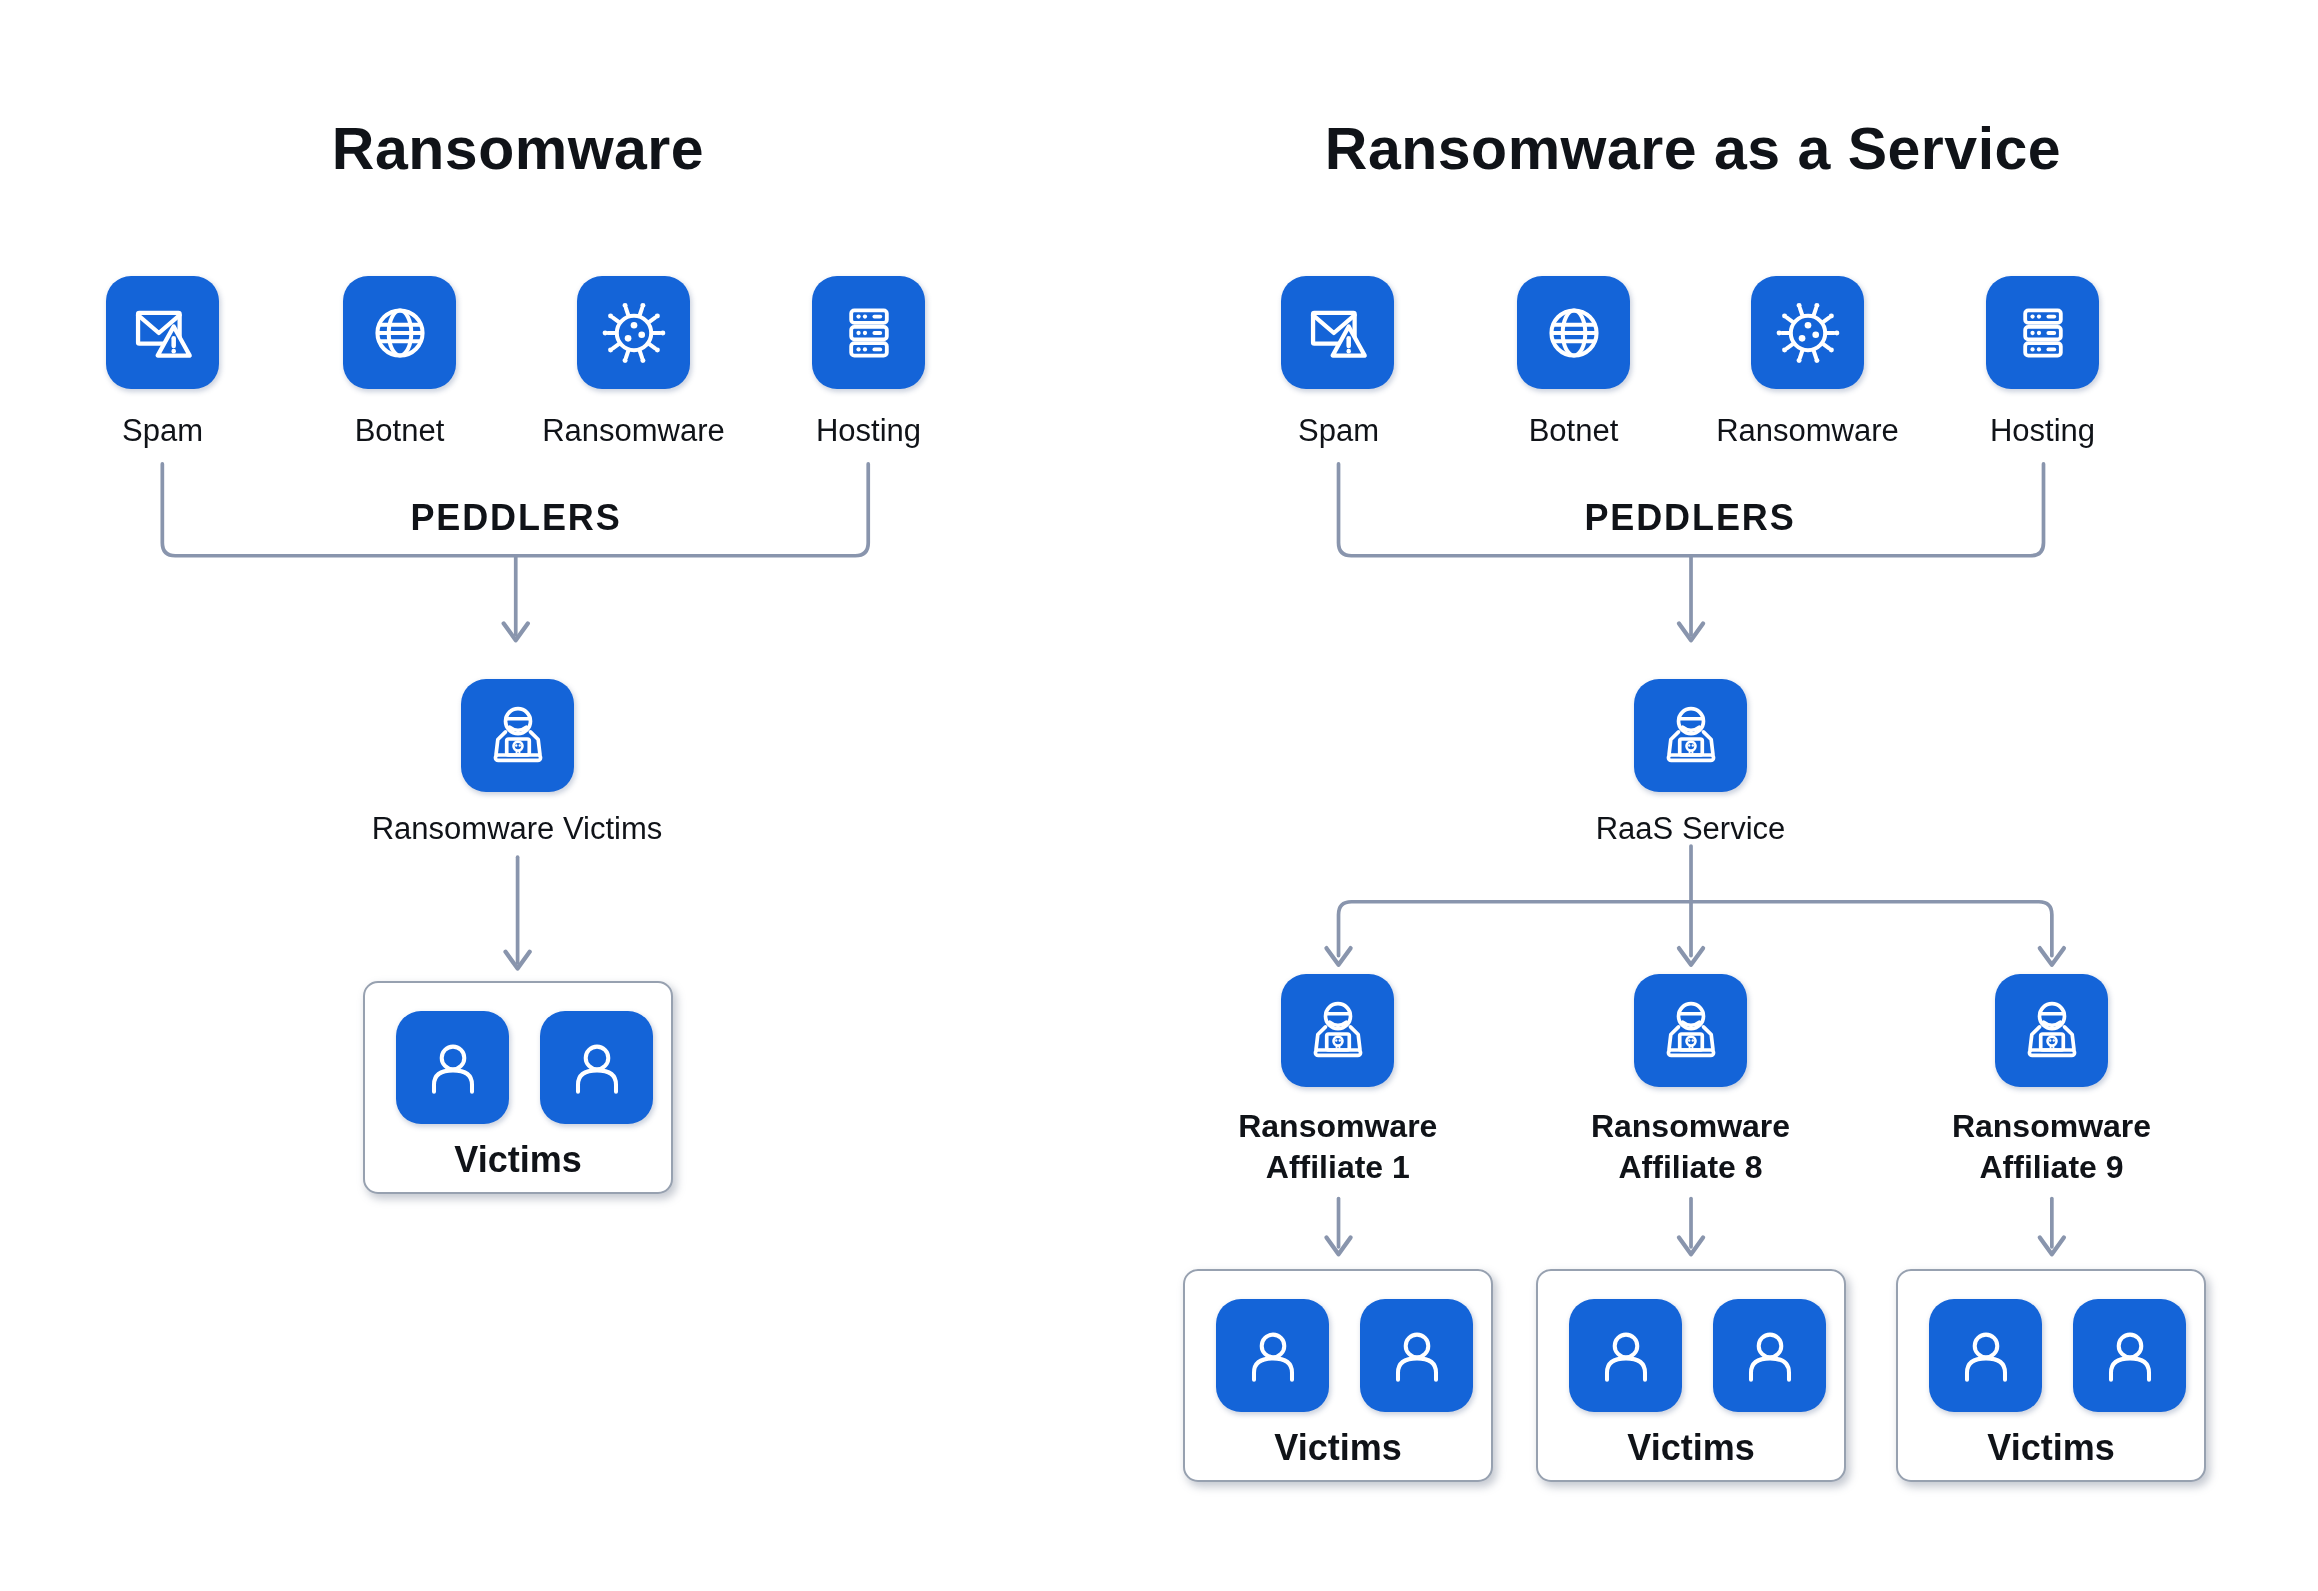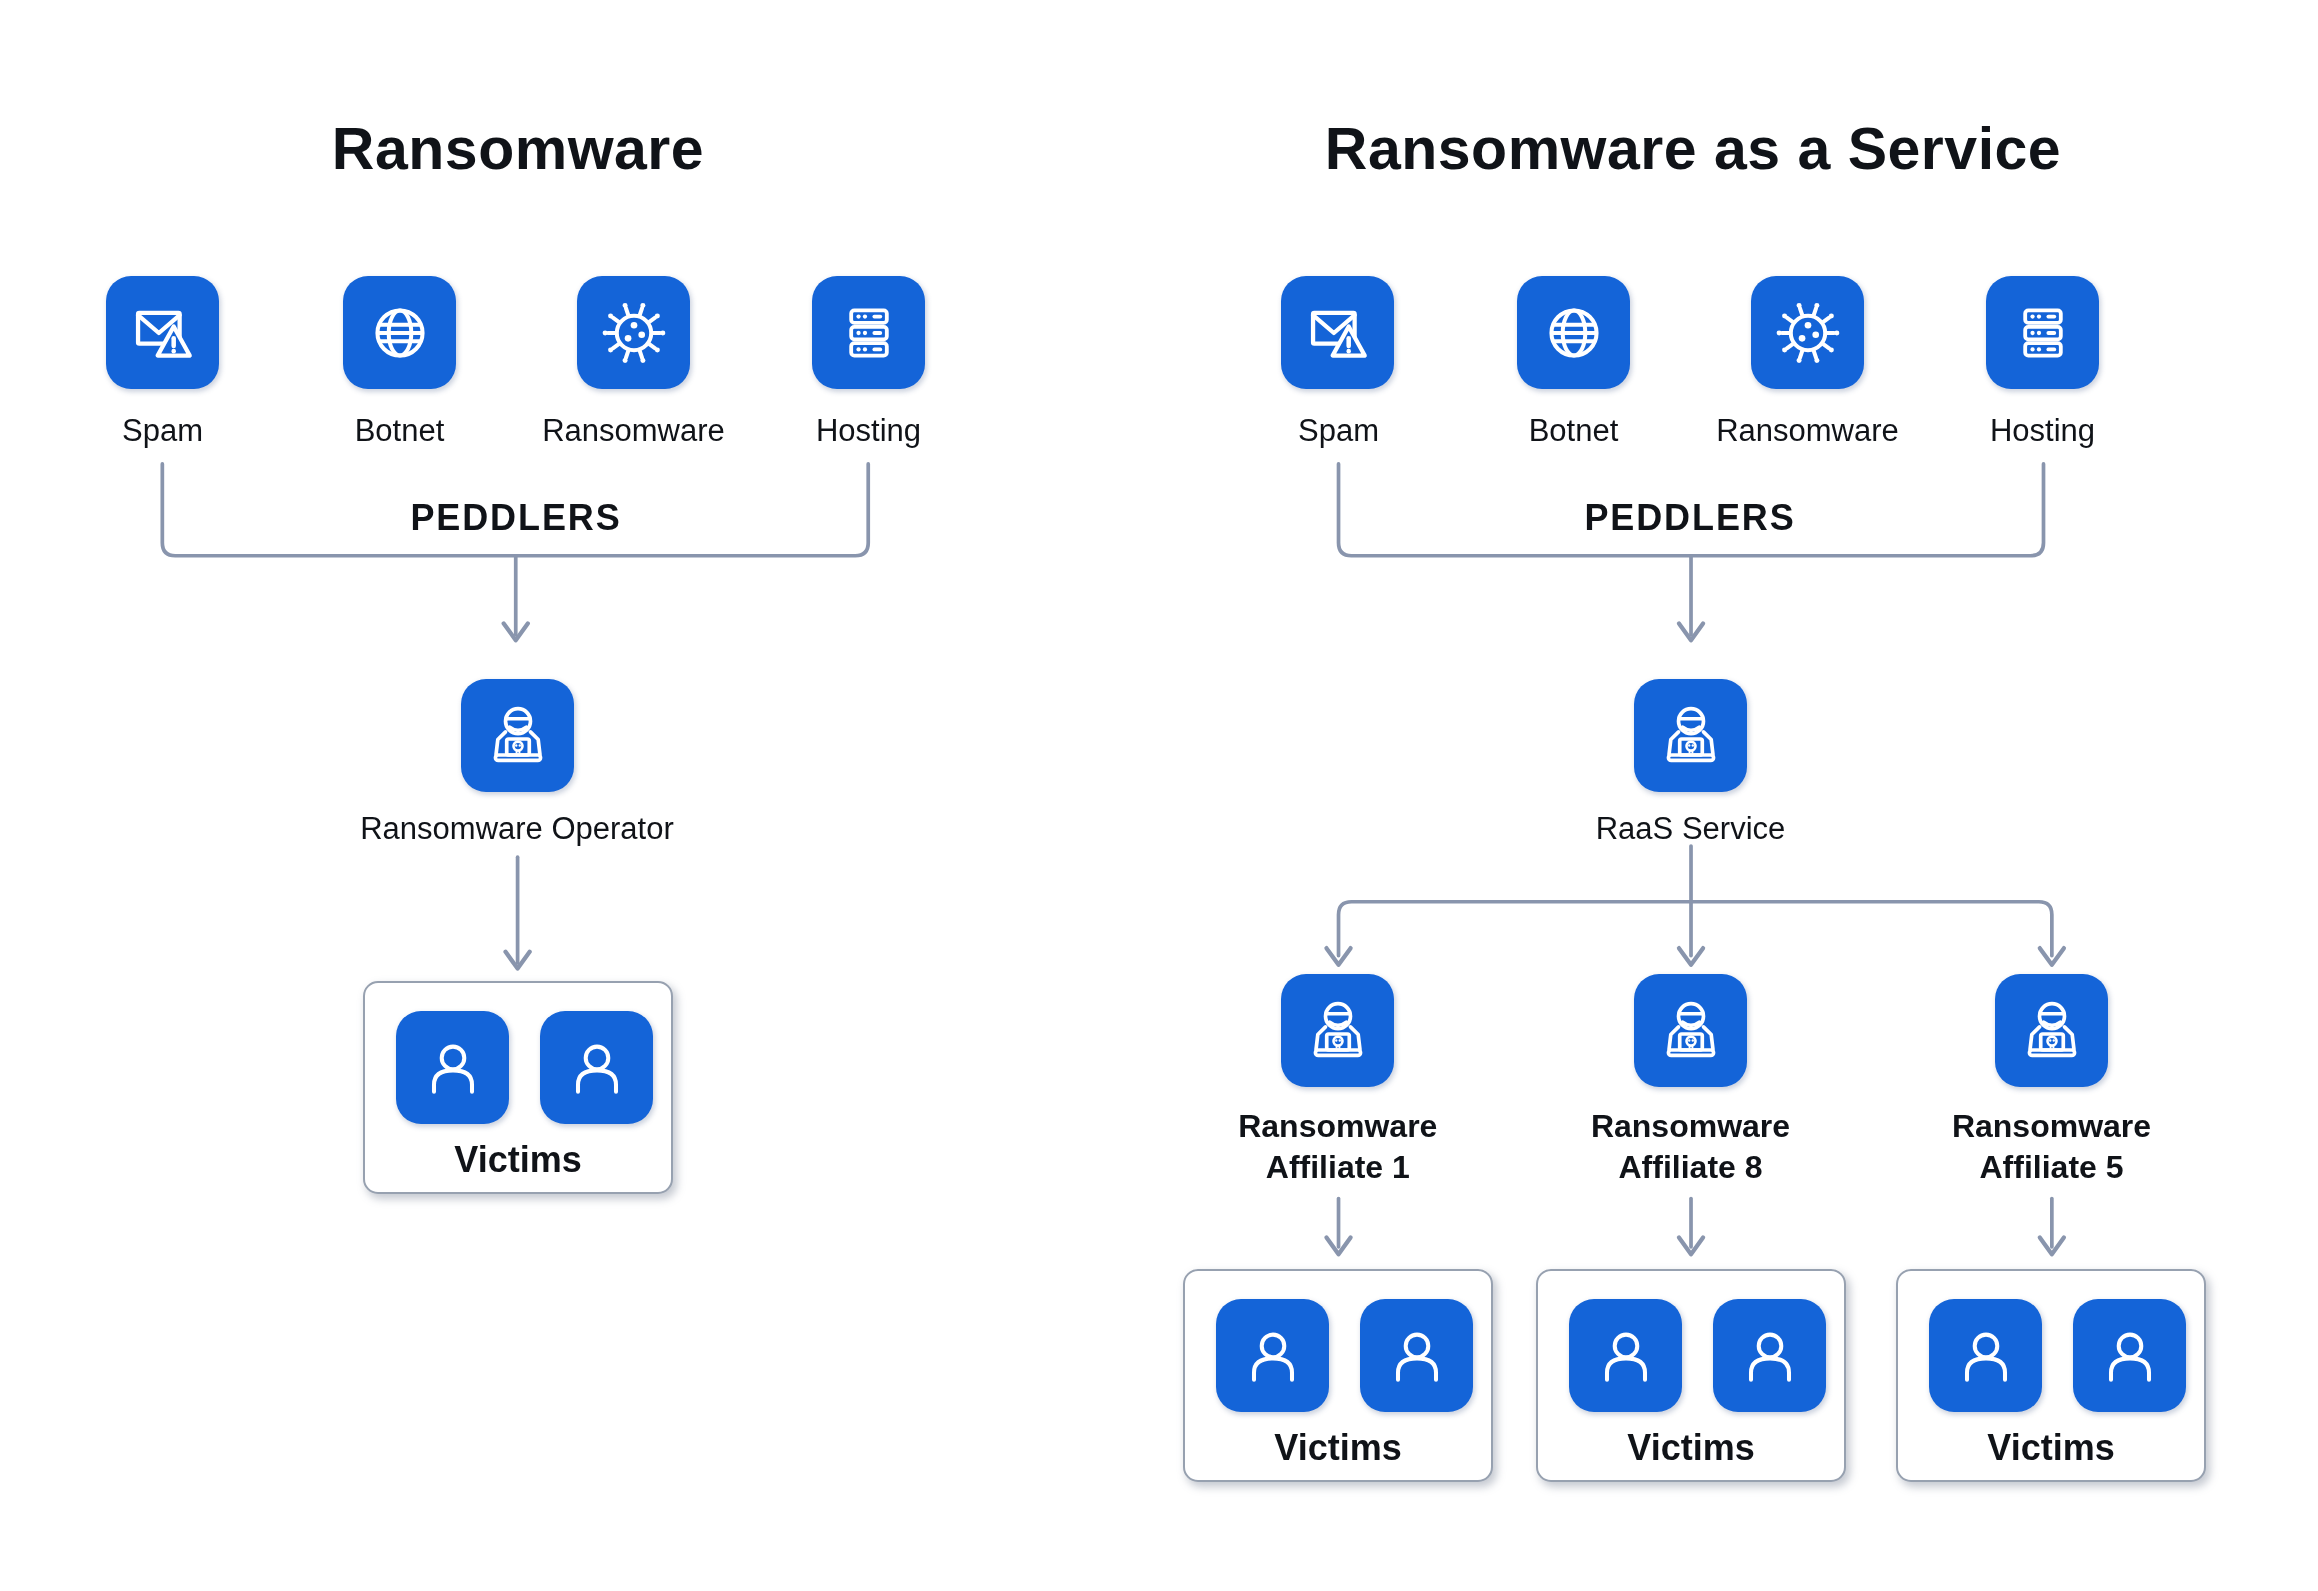--- a/index.html
+++ b/index.html
@@ -221,21 +221,21 @@
   <div class="node-label" style="left:522px;top:411px;width:223px;">Ransomware</div>
   <div class="node-label" style="left:757px;top:411px;width:223px;">Hosting</div>
 
   <div class="peddlers" style="left:377px;top:497px;width:278px;">PEDDLERS</div>
 
   <div class="tile" style="left:461px;top:679px;">
     <svg class="glyph" viewBox="0 0 82 82" width="76" height="76">
         <use href="#i-hacker"></use>
       </svg>
   </div>
-  <div class="node-label" style="left:276px;top:809px;width:482px;">Ransomware Operator</div>
+  <div class="node-label" style="left:276px;top:809px;width:482px;">Ransomware Victims</div>
 
   <div class="vbox" style="left:363px;top:981px;">
     <div class="tile" style="left:31px;">
       <svg class="glyph" viewBox="0 0 82 82" width="76" height="76">
           <use href="#i-person"></use>
         </svg>
     </div>
     <div class="tile" style="left:175px;">
       <svg class="glyph" viewBox="0 0 82 82" width="76" height="76">
           <use href="#i-person"></use>
@@ -303,21 +303,21 @@
   <div class="aff-label" style="left:21.3px;top:1106px;width:315px;">
     <div>Ransomware</div>
     <div>Affiliate 1</div>
   </div>
   <div class="aff-label" style="left:374px;top:1106px;width:315px;">
     <div>Ransomware</div>
     <div>Affiliate 8</div>
   </div>
   <div class="aff-label" style="left:735px;top:1106px;width:315px;">
     <div>Ransomware</div>
-    <div>Affiliate 5</div>
+    <div>Affiliate 9</div>
   </div>
 
   <div class="vbox" style="left:24px;top:1269px;">
     <div class="tile" style="left:31px;">
       <svg class="glyph" viewBox="0 0 82 82" width="76" height="76">
           <use href="#i-person"></use>
         </svg>
     </div>
     <div class="tile" style="left:175px;">
       <svg class="glyph" viewBox="0 0 82 82" width="76" height="76">

